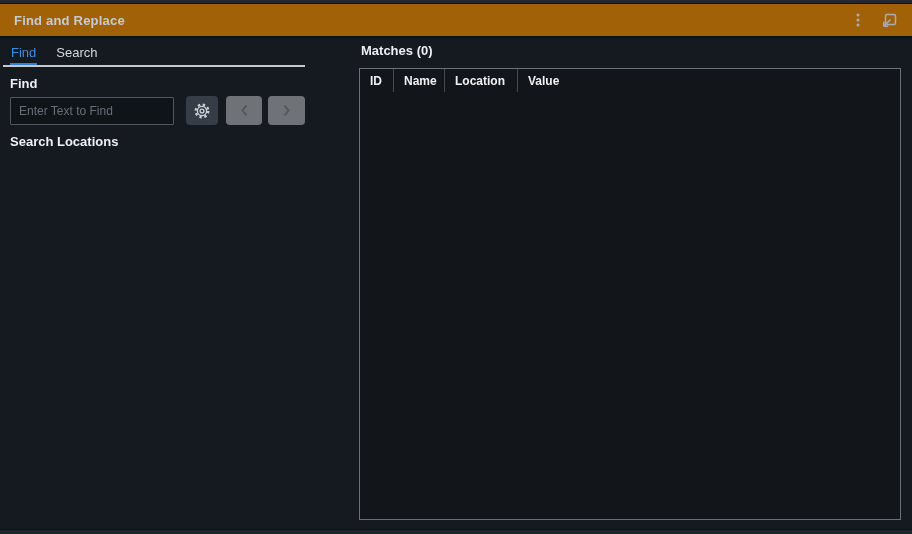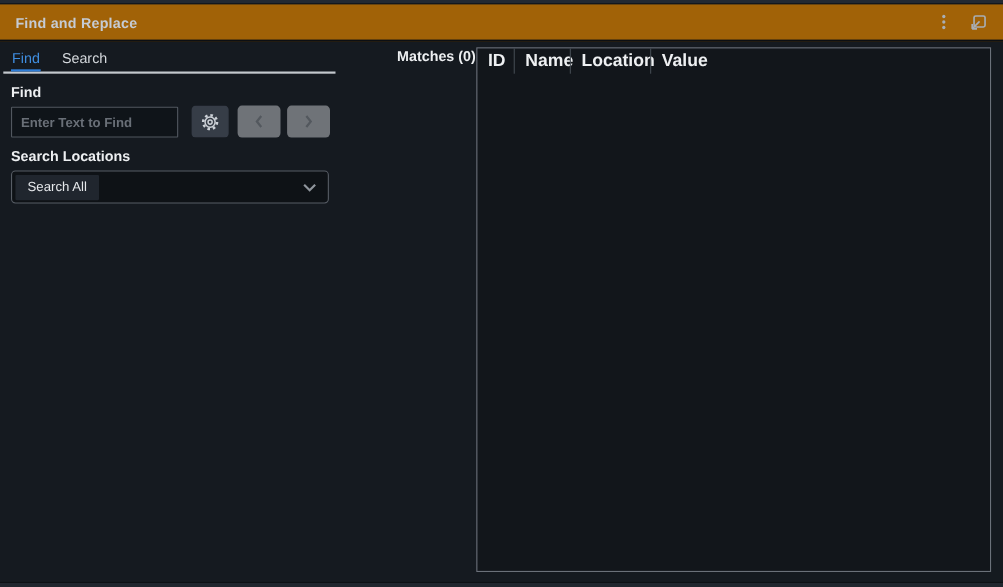--- a/index.html
+++ b/index.html
@@ -12,33 +12,32 @@
   .top-edge { height:4px; background:#232932; border-bottom:1px solid #0d1014; }
   .bottom-edge { position:absolute; left:0; right:0; bottom:0; height:5px; background:#20262e; border-top:1px solid #0d1014; }
   
   .titlebar { height:34px; display:flex; align-items:center; padding:0 12px 0 14px; border-bottom:2px solid #0c0f13; background:#a16207; }
   .title { font-size:13px; font-weight:bold; color:#c5cbd4; letter-spacing:.2px; }
   .titlebar-actions { margin-left:auto; display:flex; align-items:center; gap:12px; }
   .icon-btn { background:none; border:none; padding:2px; cursor:pointer; display:flex; align-items:center; }
   
   .content { display:flex; height:495px; padding-top:5px;gap:46px; }
   .left-panel { width:305px; padding-left:3px; }
-  .right-panel { flex:1; margin-left:8px; padding-right:11px; display:flex; }
+  .right-panel { flex:1; margin-left:8px; padding-right:11px; display:flex; flex-direction:column; }
   
   .tabs { display:flex; gap:18px; border-bottom:2px solid #c3c8cd; padding-left:7px; }
   .tab { font-size:13px; color:#d4d8dc; padding:2px 1px 4px; cursor:pointer; line-height:16px; }
   .tab.active { color:#3f8ee0; padding-bottom:2px; border-bottom:2px solid #2f7ed8; }
   
   .field-label { font-size:13px; font-weight:bold; color:#edeff1; margin:9px 0 5px 7px; line-height:15px; }
   .find-row { display:flex; align-items:center; margin-left:7px; }
   .find-input {
-    width:152px; height:28px; background:#0f1419; border:1px solid #51575f;
+    width:164px; height:28px; background:#0f1419; border:1px solid #51575f;
     color:#14b8a6; font-size:12px; padding:0 8px; border-radius:1px; outline:none;
     font-family:"Liberation Sans", sans-serif;
-    font-weight:bold;
   }
   .find-input::placeholder { color:#696f77; }
   .gear-btn {
     width:34px; height:29px; margin-left:12px; background:#363d47; border:1px solid #40485312;
     border-radius:4px; display:flex; align-items:center; justify-content:center; cursor:pointer;
   }
   .nav-btn {
     width:39px; height:29px; background:#6f7378; border:none; border-radius:4px;
     display:flex; align-items:center; justify-content:center;
   }
@@ -49,21 +48,21 @@
     margin:6px 0 0 7px; width:289px; height:30px; background:#0e1216;
     border:1px solid #575d65; border-radius:4px; display:flex; align-items:center;
     padding:0 10px 0 3px; cursor:pointer;
   }
   .dropdown-chip { background:#20262e; color:#e6e9ec; font-size:12px; padding:5px 11px; border-radius:1px; line-height:13px; }
   .dropdown-chevron { margin-left:auto; display:flex; }
   
   .matches-title { font-size:13px; font-weight:bold; color:#edeff1; line-height:16px; margin:0 0 9px 2px; }
   .matches-table { flex:1; border:1px solid #6b717a; background:#12161b; margin-bottom:13px; display:flex; flex-direction:column; }
   .table-header { display:flex; height:23px; flex:none; }
-  .th { font-size:16px; font-weight:bold; color:#eef0f2; padding-left:10px; display:flex; align-items:center; height:100%; cursor:default; }
+  .th { font-size:12px; font-weight:bold; color:#eef0f2; padding-left:10px; display:flex; align-items:center; height:100%; cursor:default; }
   .th + .th { border-left:1px solid #434a52; }
   .th-id { width:33px; }
   .th-name { width:51px; }
   .th-location { width:73px; }
   .th-value { flex:1;text-align:center; }
   .table-body { flex:1; }
 </style>
 </head>
 <body>
 
@@ -114,28 +113,20 @@
           </svg>
         </button>
         <button class="nav-btn next">
           <svg width="9" height="13" viewBox="0 0 9 13">
             <polyline points="2.5,1.5 6.5,6.5 2.5,11.5" fill="none" stroke="#53585e" stroke-width="2"></polyline>
           </svg>
         </button>
       </div>
 
       <div class="field-label">Search Locations</div>
-      <div class="dropdown">
-        <span class="dropdown-chip">Search All</span>
-        <span class="dropdown-chevron">
-          <svg width="13" height="9" viewBox="0 0 13 9">
-            <polyline points="1.5,2 6.5,7 11.5,2" fill="none" stroke="#8f959c" stroke-width="2"></polyline>
-          </svg>
-        </span>
-      </div>
     </div>
 
     <div class="right-panel">
       <div class="matches-title">Matches (0)</div>
       <div class="matches-table">
         <div class="table-header">
           <div class="th th-id">ID</div>
           <div class="th th-name">Name</div>
           <div class="th th-location">Location</div>
           <div class="th th-value">Value</div>

